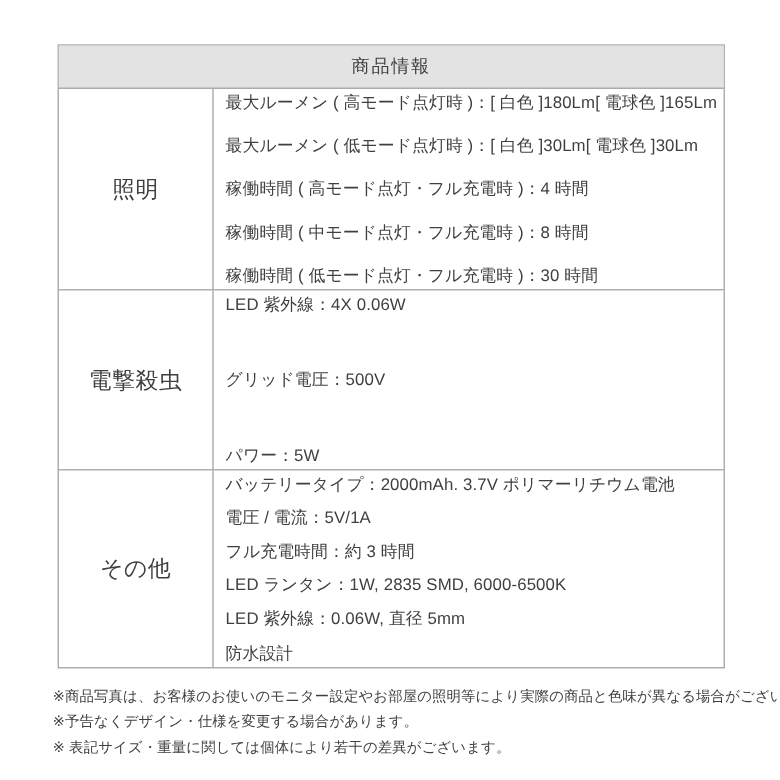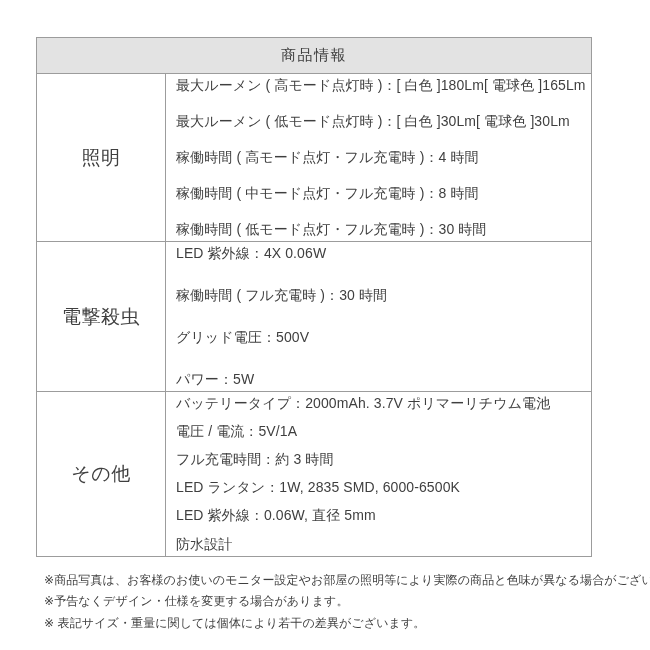--- a/index.html
+++ b/index.html
@@ -13,21 +13,21 @@
     width: 650px; height: 650px;
     background: var(--page-bg);
     font-family: "Liberation Sans", "DejaVu Sans", sans-serif;
     color: var(--text);
     overflow: hidden;
   }
   body { position: relative; }
 
   .spec-table {
     position: absolute;
-    left: 36px; top: 37px;
+    left: 48px; top: 37px;
     width: 556px;
     border: 1px solid var(--border);
     background: #fff;
   }
   .thead {
     height: 36px;
     background: var(--header-bg);
     border-bottom: 1px solid var(--border);
     display: flex; align-items: center; justify-content: center;
   }
@@ -88,21 +88,20 @@
           <div class="tline">最大ルーメン ( 低モード点灯時 )：[ 白色 ]30Lm[ 電球色 ]30Lm</div>
           <div class="tline">稼働時間 ( 高モード点灯・フル充電時 )：4 時間</div>
           <div class="tline">稼働時間 ( 中モード点灯・フル充電時 )：8 時間</div>
           <div class="tline">稼働時間 ( 低モード点灯・フル充電時 )：30 時間</div>
         </div>
       </div>
       <div class="trow">
         <div class="tlabel">電撃殺虫</div>
         <div class="tcontent">
           <div class="tline">LED 紫外線：4X 0.06W</div>
-          <div class="tline">稼働時間 ( フル充電時 )：30 時間</div>
           <div class="tline">グリッド電圧：500V</div>
           <div class="tline">パワー：5W</div>
         </div>
       </div>
       <div class="trow">
         <div class="tlabel">その他</div>
         <div class="tcontent">
           <div class="tline">バッテリータイプ：2000mAh. 3.7V ポリマーリチウム電池</div>
           <div class="tline">電圧 / 電流：5V/1A</div>
           <div class="tline">フル充電時間：約 3 時間</div>

